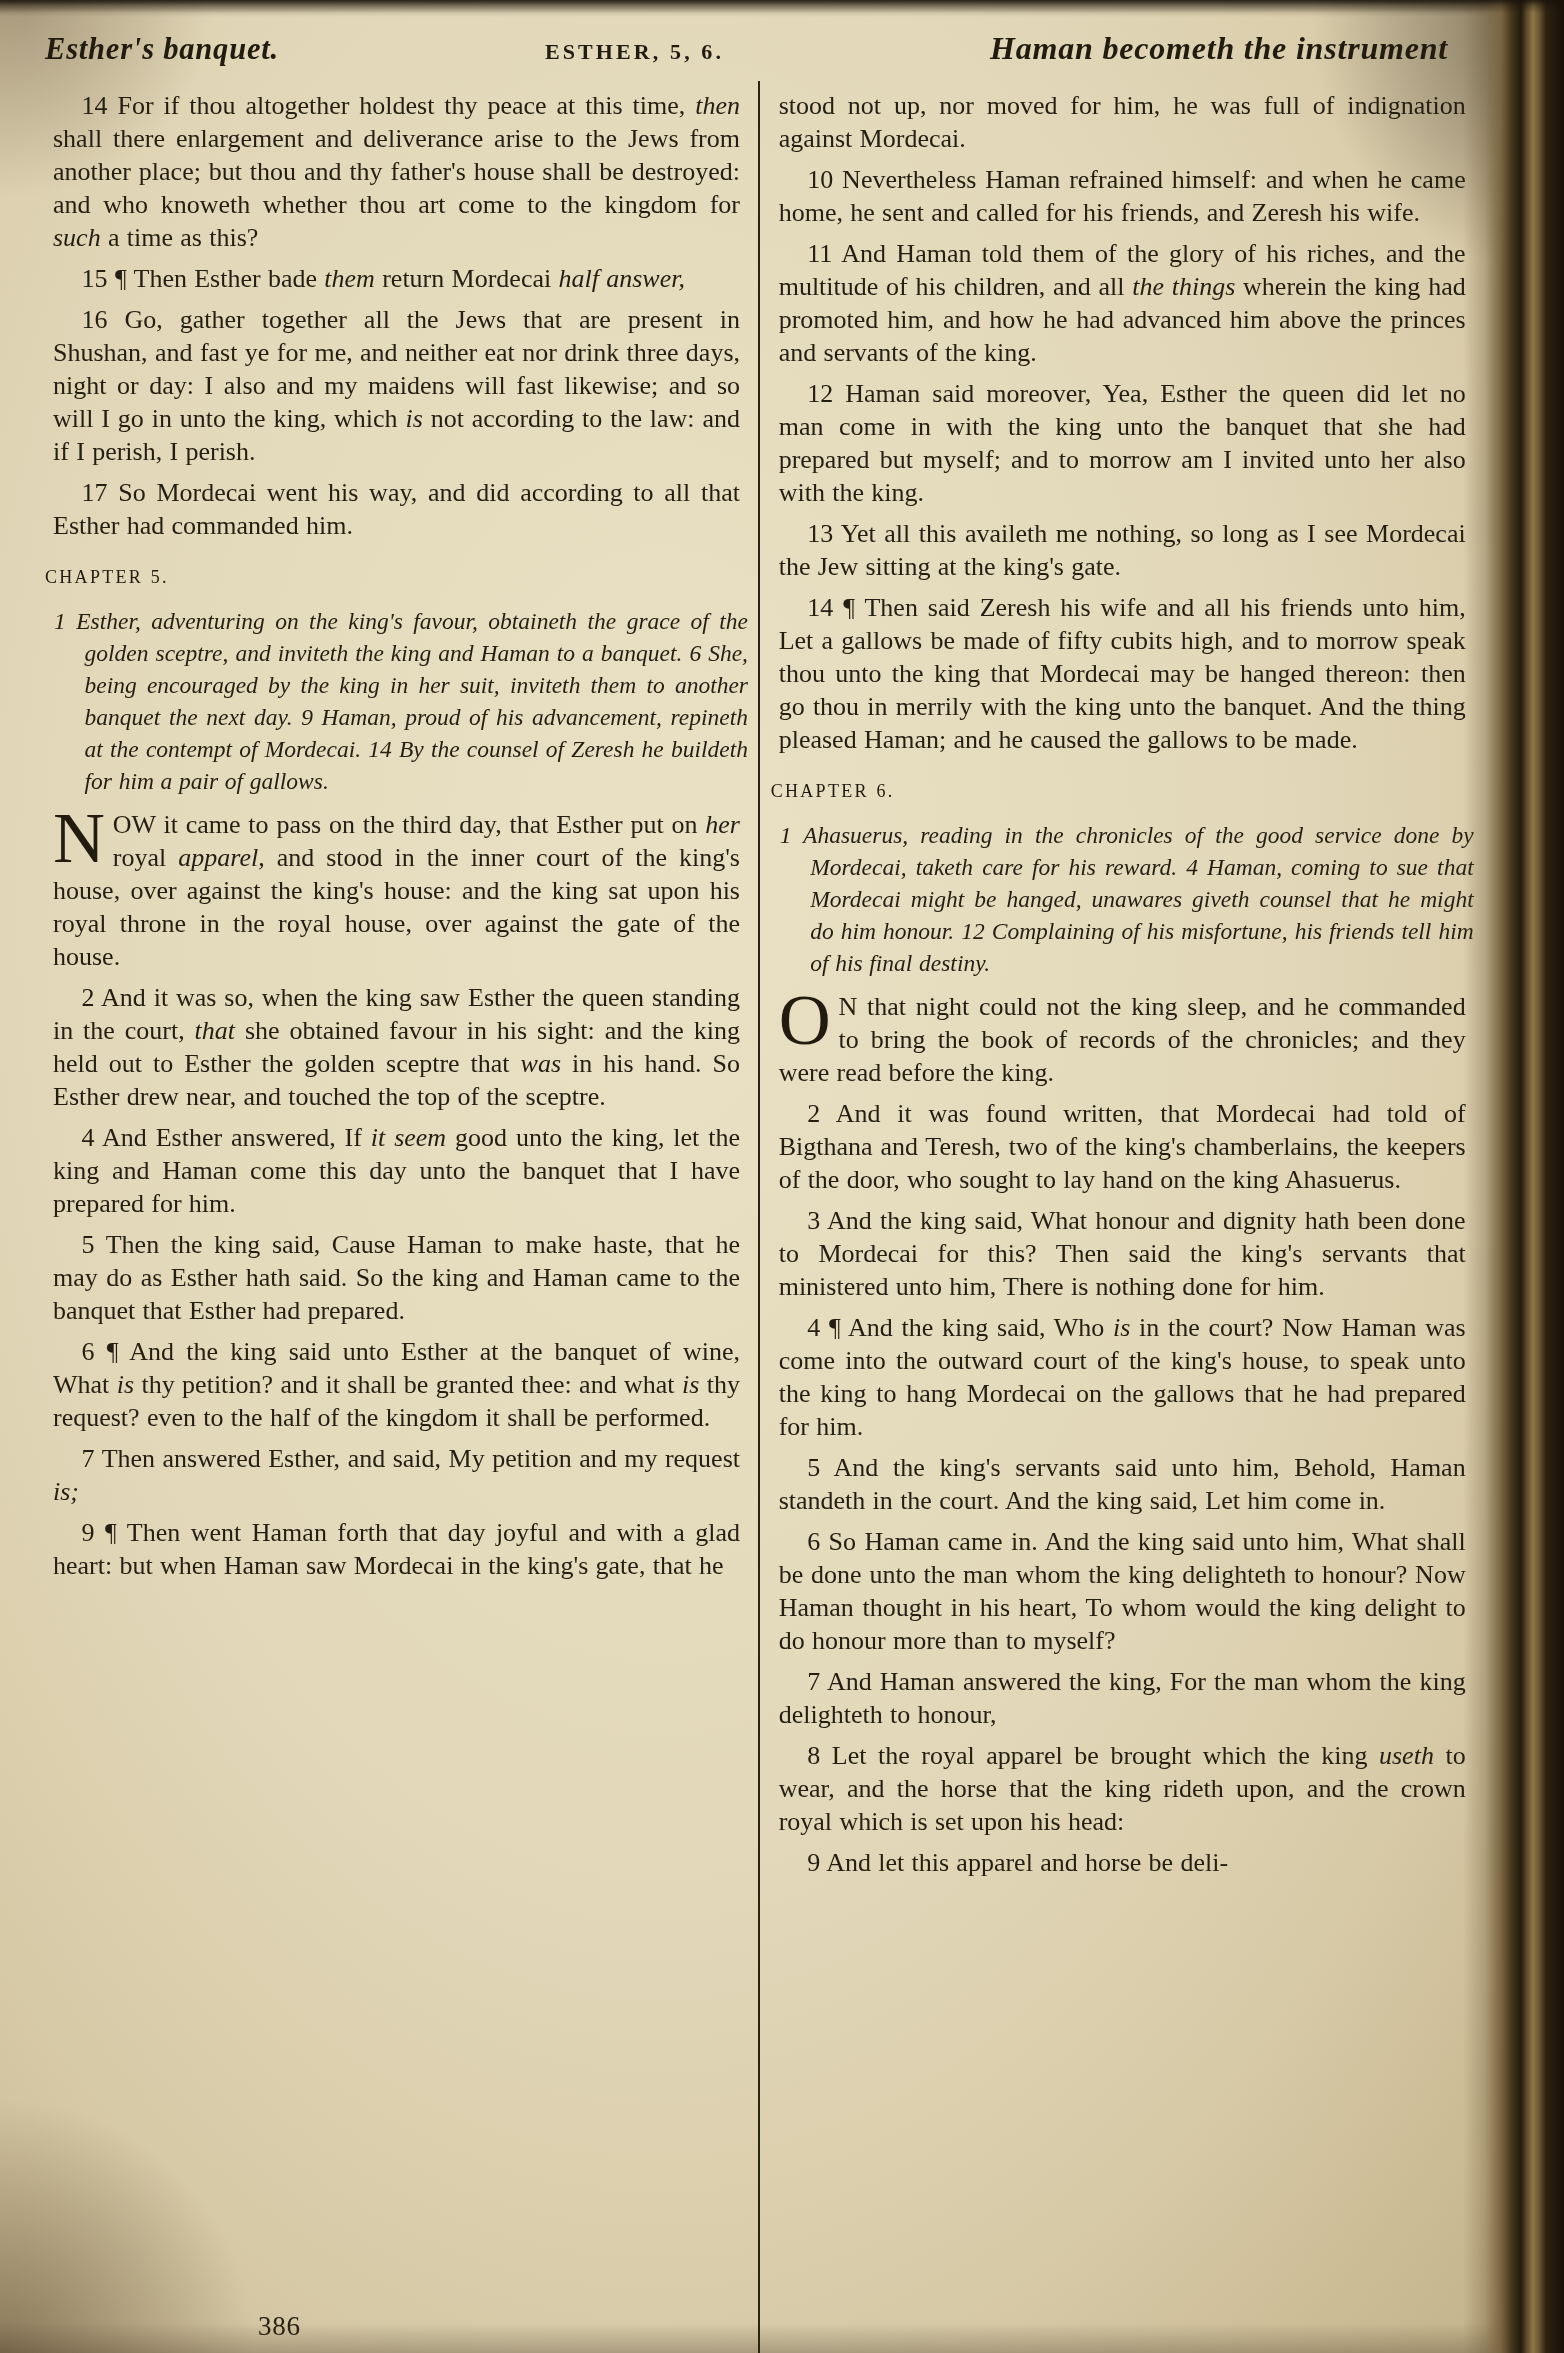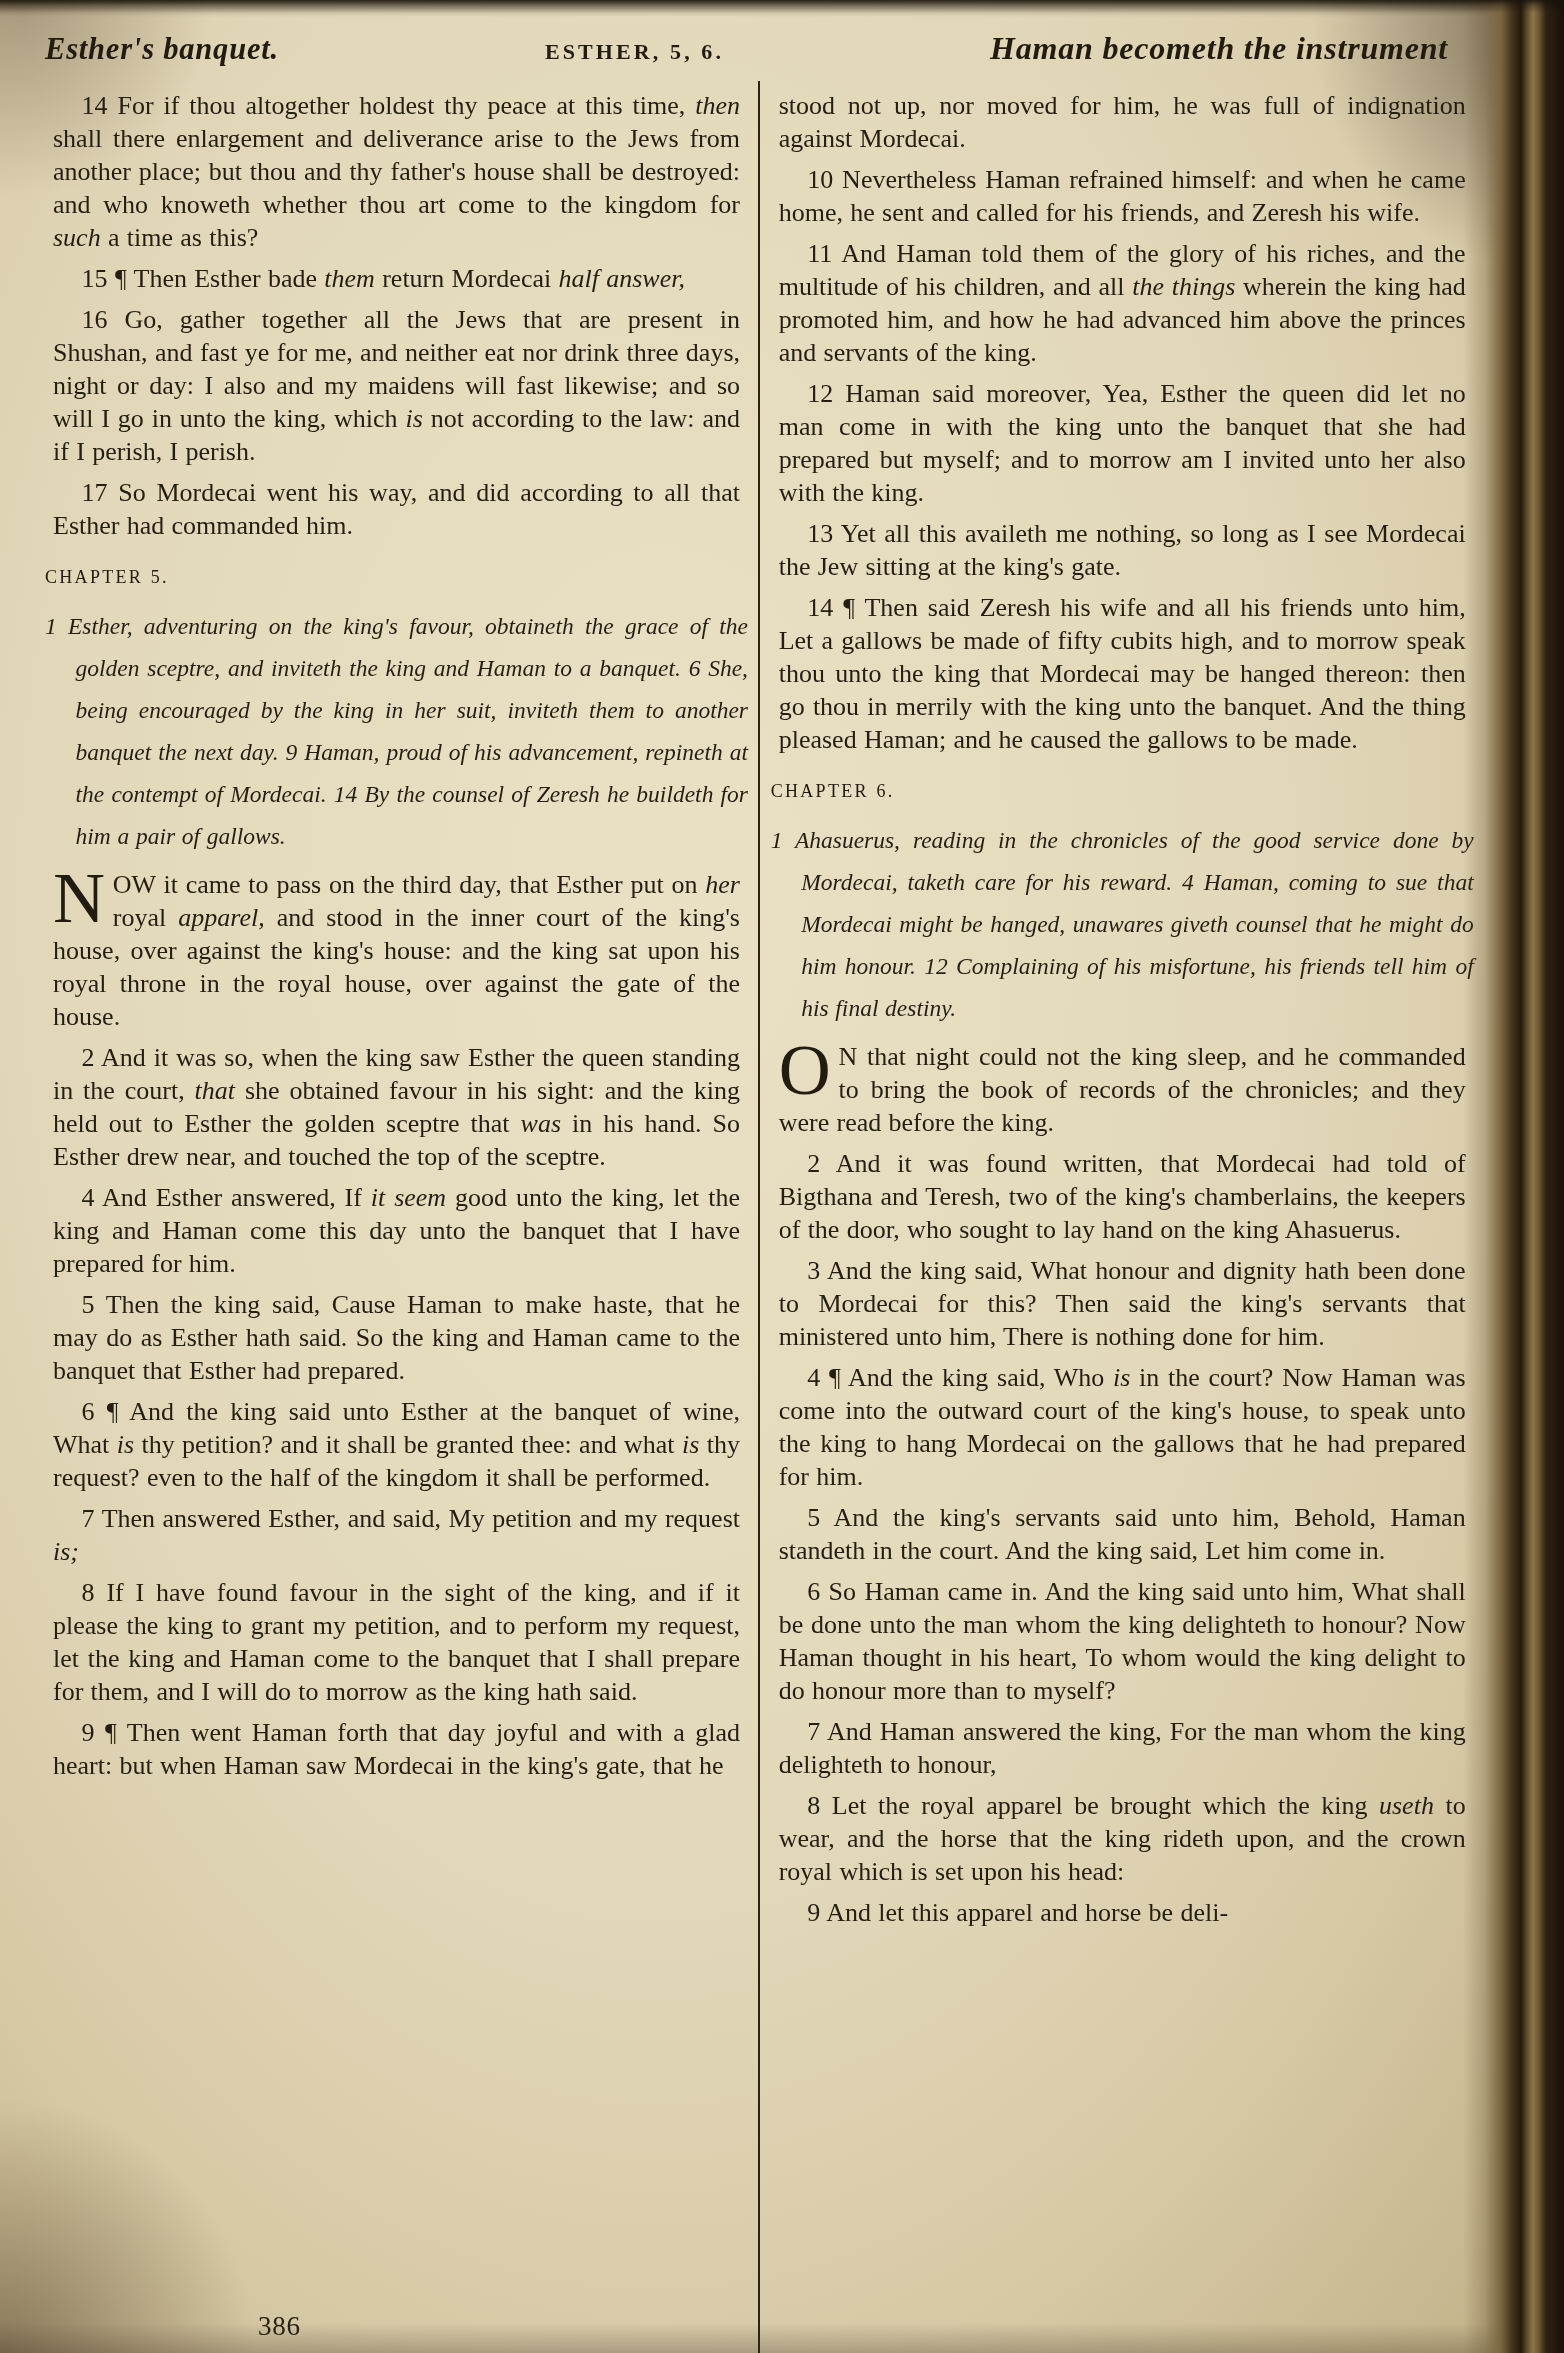--- a/index.html
+++ b/index.html
@@ -57,22 +57,22 @@
   }
   .divider{flex:0 0 2.3px;background:#2b2314;margin:0 10.2px;}
   .col p{margin:8px;}
   p.verse{text-indent:1.1em;}
   p.cont{text-indent:0;}
   h2.chapter{
     margin:19px 0 11px 0;font-size:18px;font-weight:normal;
     text-align:left;letter-spacing:2.3px;color:#221b10;
   }
   p.summary{
-    font-style:italic;font-size:23.5px;line-height:42px;
-    padding-left:1.3em;text-indent:-1.3em;margin:0 0 11px 0;
+    font-style:italic;font-size:23.5px;line-height:32px;
+    padding-left:1.3em;text-indent:-1.3em;margin:0 0 11px 9px;
   }
   p.drop{text-indent:0;}
   .dropcap{
     float:left;font-size:72px;line-height:55px;
     padding:3.1px 7.8px 0 0;color:#221b10;
   }
   .page-number{
     position:absolute;left:258px;bottom:12.5px;
     font-size:27px;color:#2a2315;letter-spacing:0.8px;
   }
@@ -95,21 +95,20 @@
         <p class="verse">16 Go, gather together all the Jews that are present in Shushan, and fast ye for me, and neither eat nor drink three days, night or day: I also and my maidens will fast likewise; and so will I go in unto the king, which <i>is</i> not according to the law: and if I perish, I perish.</p>
         <p class="verse">17 So Mordecai went his way, and did according to all that Esther had commanded him.</p>
         <h2 class="chapter">CHAPTER 5.</h2>
         <p class="summary">1 Esther, adventuring on the king's favour, obtaineth the grace of the golden sceptre, and inviteth the king and Haman to a banquet. 6 She, being encouraged by the king in her suit, inviteth them to another banquet the next day. 9 Haman, proud of his advancement, repineth at the contempt of Mordecai. 14 By the counsel of Zeresh he buildeth for him a pair of gallows.</p>
         <p class="verse drop"><span class="dropcap">N</span>OW it came to pass on the third day, that Esther put on <i>her</i> royal <i>apparel,</i> and stood in the inner court of the king's house, over against the king's house: and the king sat upon his royal throne in the royal house, over against the gate of the house.</p>
         <p class="verse">2 And it was so, when the king saw Esther the queen standing in the court, <i>that</i> she obtained favour in his sight: and the king held out to Esther the golden sceptre that <i>was</i> in his hand. So Esther drew near, and touched the top of the sceptre.</p>
         <p class="verse">4 And Esther answered, If <i>it seem</i> good unto the king, let the king and Haman come this day unto the banquet that I have prepared for him.</p>
         <p class="verse">5 Then the king said, Cause Haman to make haste, that he may do as Esther hath said. So the king and Haman came to the banquet that Esther had prepared.</p>
         <p class="verse">6 ¶ And the king said unto Esther at the banquet of wine, What <i>is</i> thy petition? and it shall be granted thee: and what <i>is</i> thy request? even to the half of the kingdom it shall be performed.</p>
         <p class="verse">7 Then answered Esther, and said, My petition and my request <i>is;</i></p>
-        <p class="verse">8 If I have found favour in the sight of the king, and if it please the king to grant my petition, and to perform my request, let the king and Haman come to the banquet that I shall prepare for them, and I will do to morrow as the king hath said.</p>
         <p class="verse">9 ¶ Then went Haman forth that day joyful and with a glad heart: but when Haman saw Mordecai in the king's gate, that he</p>
       </div>
     <div class="divider"></div>
     <div class="col">
         <p class="verse cont">stood not up, nor moved for him, he was full of indignation against Mordecai.</p>
         <p class="verse">10 Nevertheless Haman refrained himself: and when he came home, he sent and called for his friends, and Zeresh his wife.</p>
         <p class="verse">11 And Haman told them of the glory of his riches, and the multitude of his children, and all <i>the things</i> wherein the king had promoted him, and how he had advanced him above the princes and servants of the king.</p>
         <p class="verse">12 Haman said moreover, Yea, Esther the queen did let no man come in with the king unto the banquet that she had prepared but myself; and to morrow am I invited unto her also with the king.</p>
         <p class="verse">13 Yet all this availeth me nothing, so long as I see Mordecai the Jew sitting at the king's gate.</p>
         <p class="verse">14 ¶ Then said Zeresh his wife and all his friends unto him, Let a gallows be made of fifty cubits high, and to morrow speak thou unto the king that Mordecai may be hanged thereon: then go thou in merrily with the king unto the banquet. And the thing pleased Haman; and he caused the gallows to be made.</p>

